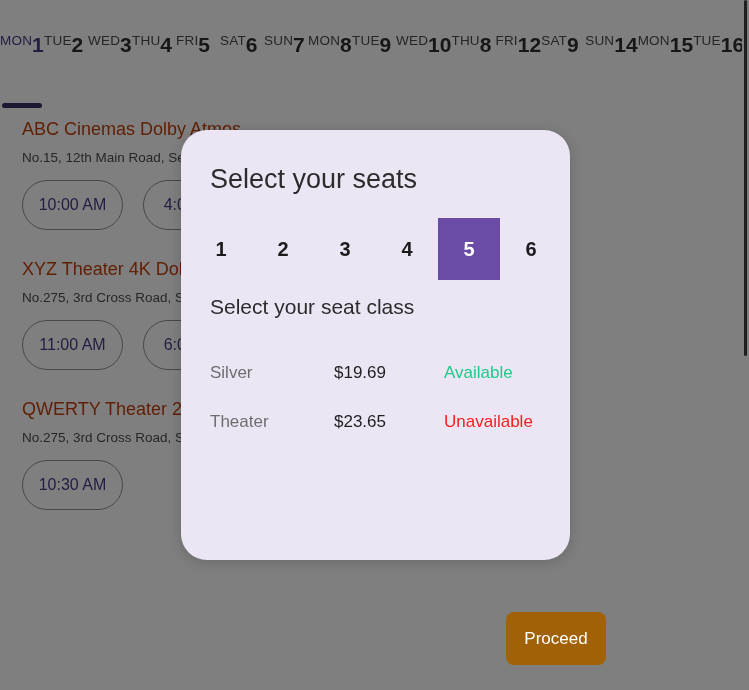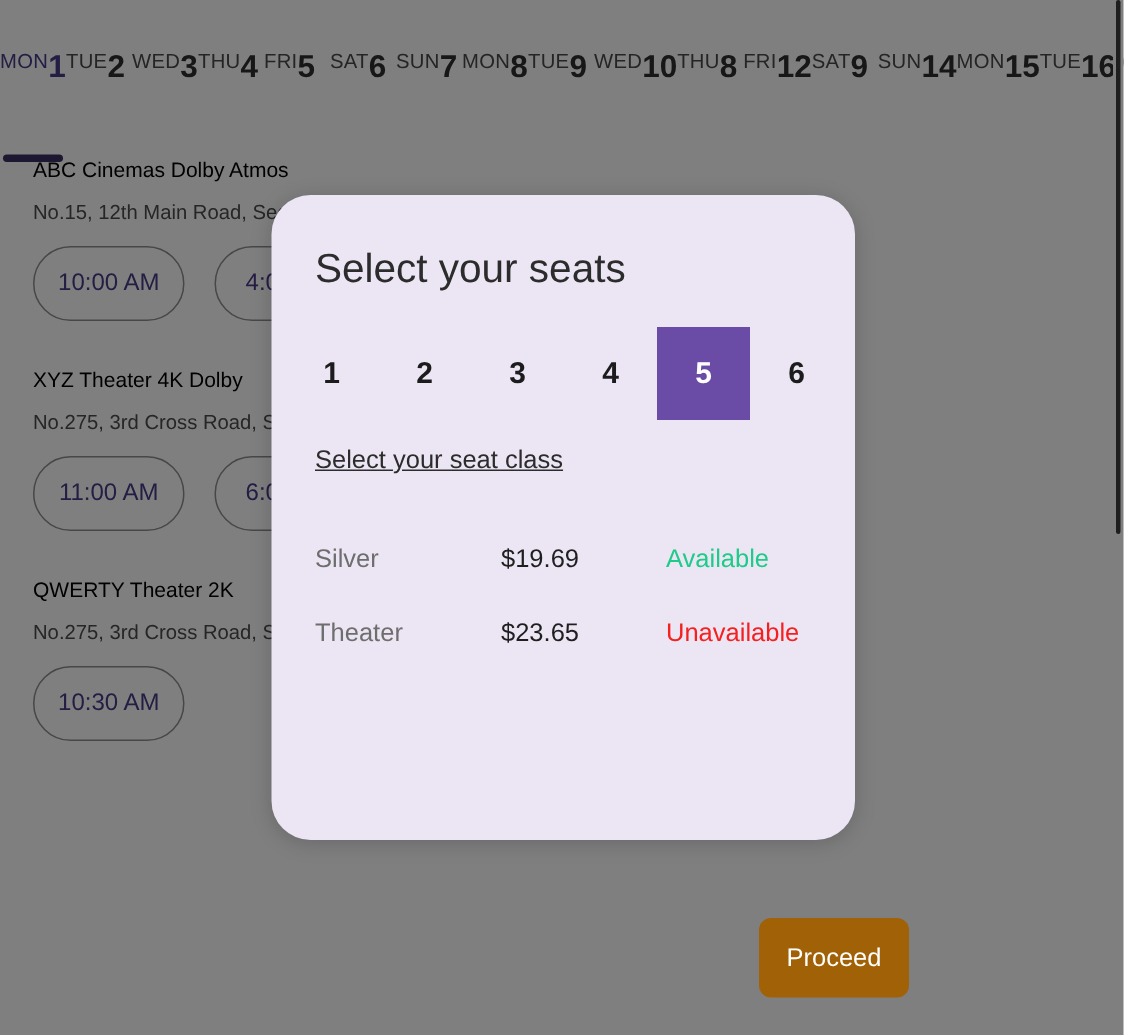--- a/index.html
+++ b/index.html
@@ -73,24 +73,25 @@
   #theater-list {
     position: absolute;
     left: 0;
     top: 100px;
     width: 742px;
   }
   .theater {
     padding: 0 0 0 22px;
   }
   .theater-name {
-    font-size: 14px;
-    color: #000000;
+    font-size: 18px;
+    color: #c2410c;
     line-height: 26px;
     font-weight: 400;
+    margin-top: 16px;
   }
   .theater-addr {
     font-size: 13.5px;
     color: #4d4d4d;
     line-height: 19px;
     margin-top: 6px;
   }
   .showtimes {
     margin-top: 13px;
     display: flex;
@@ -178,24 +179,23 @@
     box-sizing: border-box;
   }
   .seat-count.selected {
     background: #6a4ba5;
     color: #ffffff;
   }
   #seat-class-label {
     position: absolute;
     left: 29px;
     top: 165px;
-    font-size: 17px;
+    font-size: 21px;
     color: #2c2c2c;
     line-height: 24px;
-    text-decoration: underline;
   }
   #seat-class-table {
     position: absolute;
     left: 29px;
     top: 218px;
     width: 332px;
   }
   .class-row {
     display: flex;
     align-items: center;

